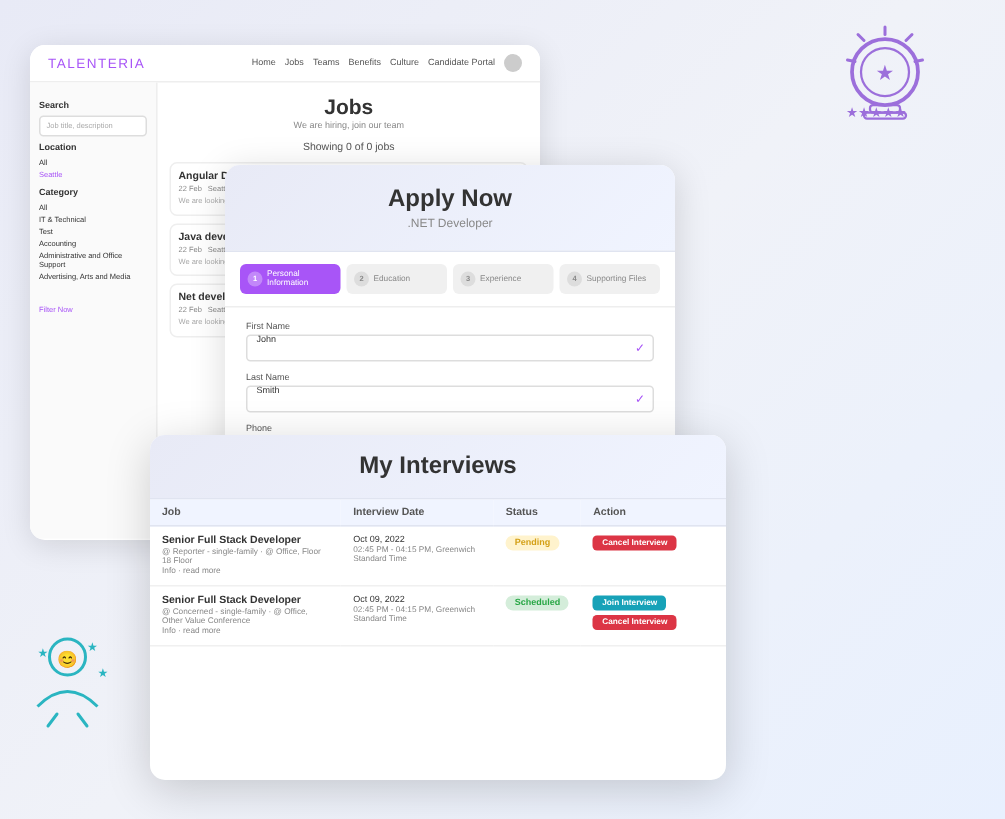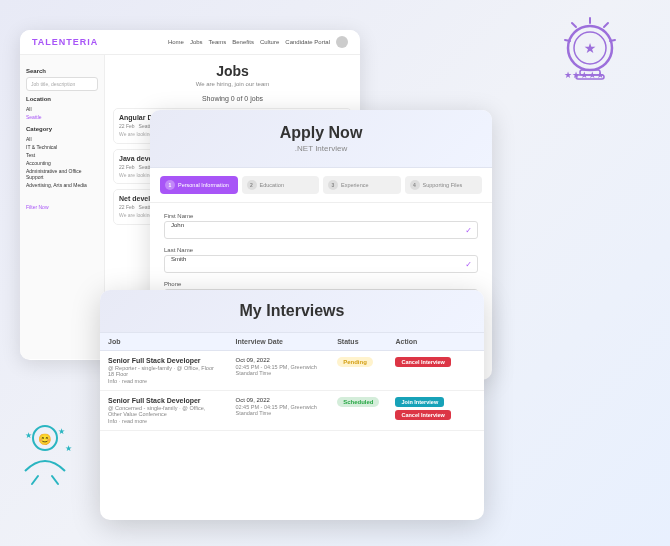--- a/index.html
+++ b/index.html
@@ -37,21 +37,21 @@
       background: #fff;
       border-bottom: 1px solid #eee;
       padding: 6px 12px;
       display: flex;
       align-items: center;
       justify-content: space-between;
     }
 
     .brand {
       font-size: 9px;
-      font-weight: bold;
+      font-weight: normal;
       color: #333;
       letter-spacing: 1px;
     }
     .brand span { color: #a855f7; }
 
     .nav-links {
       display: flex;
       gap: 6px;
       align-items: center;
     }
@@ -165,21 +165,21 @@
       font-size: 5px;
       color: #aaa;
       line-height: 1.3;
     }
 
     
     .card-apply {
       position: absolute;
       top: 110px;
       left: 150px;
-      width: 342px;
+      width: 300px;
       height: 270px;
       background: #fff;
       border-radius: 10px;
       box-shadow: 0 4px 24px rgba(0,0,0,0.15);
       overflow: hidden;
     }
 
     .apply-header {
       background: linear-gradient(135deg, #e8eaf6, #f0f4ff);
       padding: 14px;
@@ -530,21 +530,21 @@
           </div>
           <div class="job-item-desc">We are looking for a create applications to write frontend code...</div>
         </div>
       </div>
     </div>
   </div>
 
   <div class="card-apply">
     <div class="apply-header">
       <div class="apply-title">Apply Now</div>
-      <div class="apply-subtitle">.NET Interview</div>
+      <div class="apply-subtitle">.NET Developer</div>
     </div>
 
     <div class="apply-steps">
       <div class="step active">
         <div class="step-num">1</div>
         <span>Personal Information</span>
       </div>
       <div class="step inactive">
         <div class="step-num">2</div>
         <span>Education</span>

